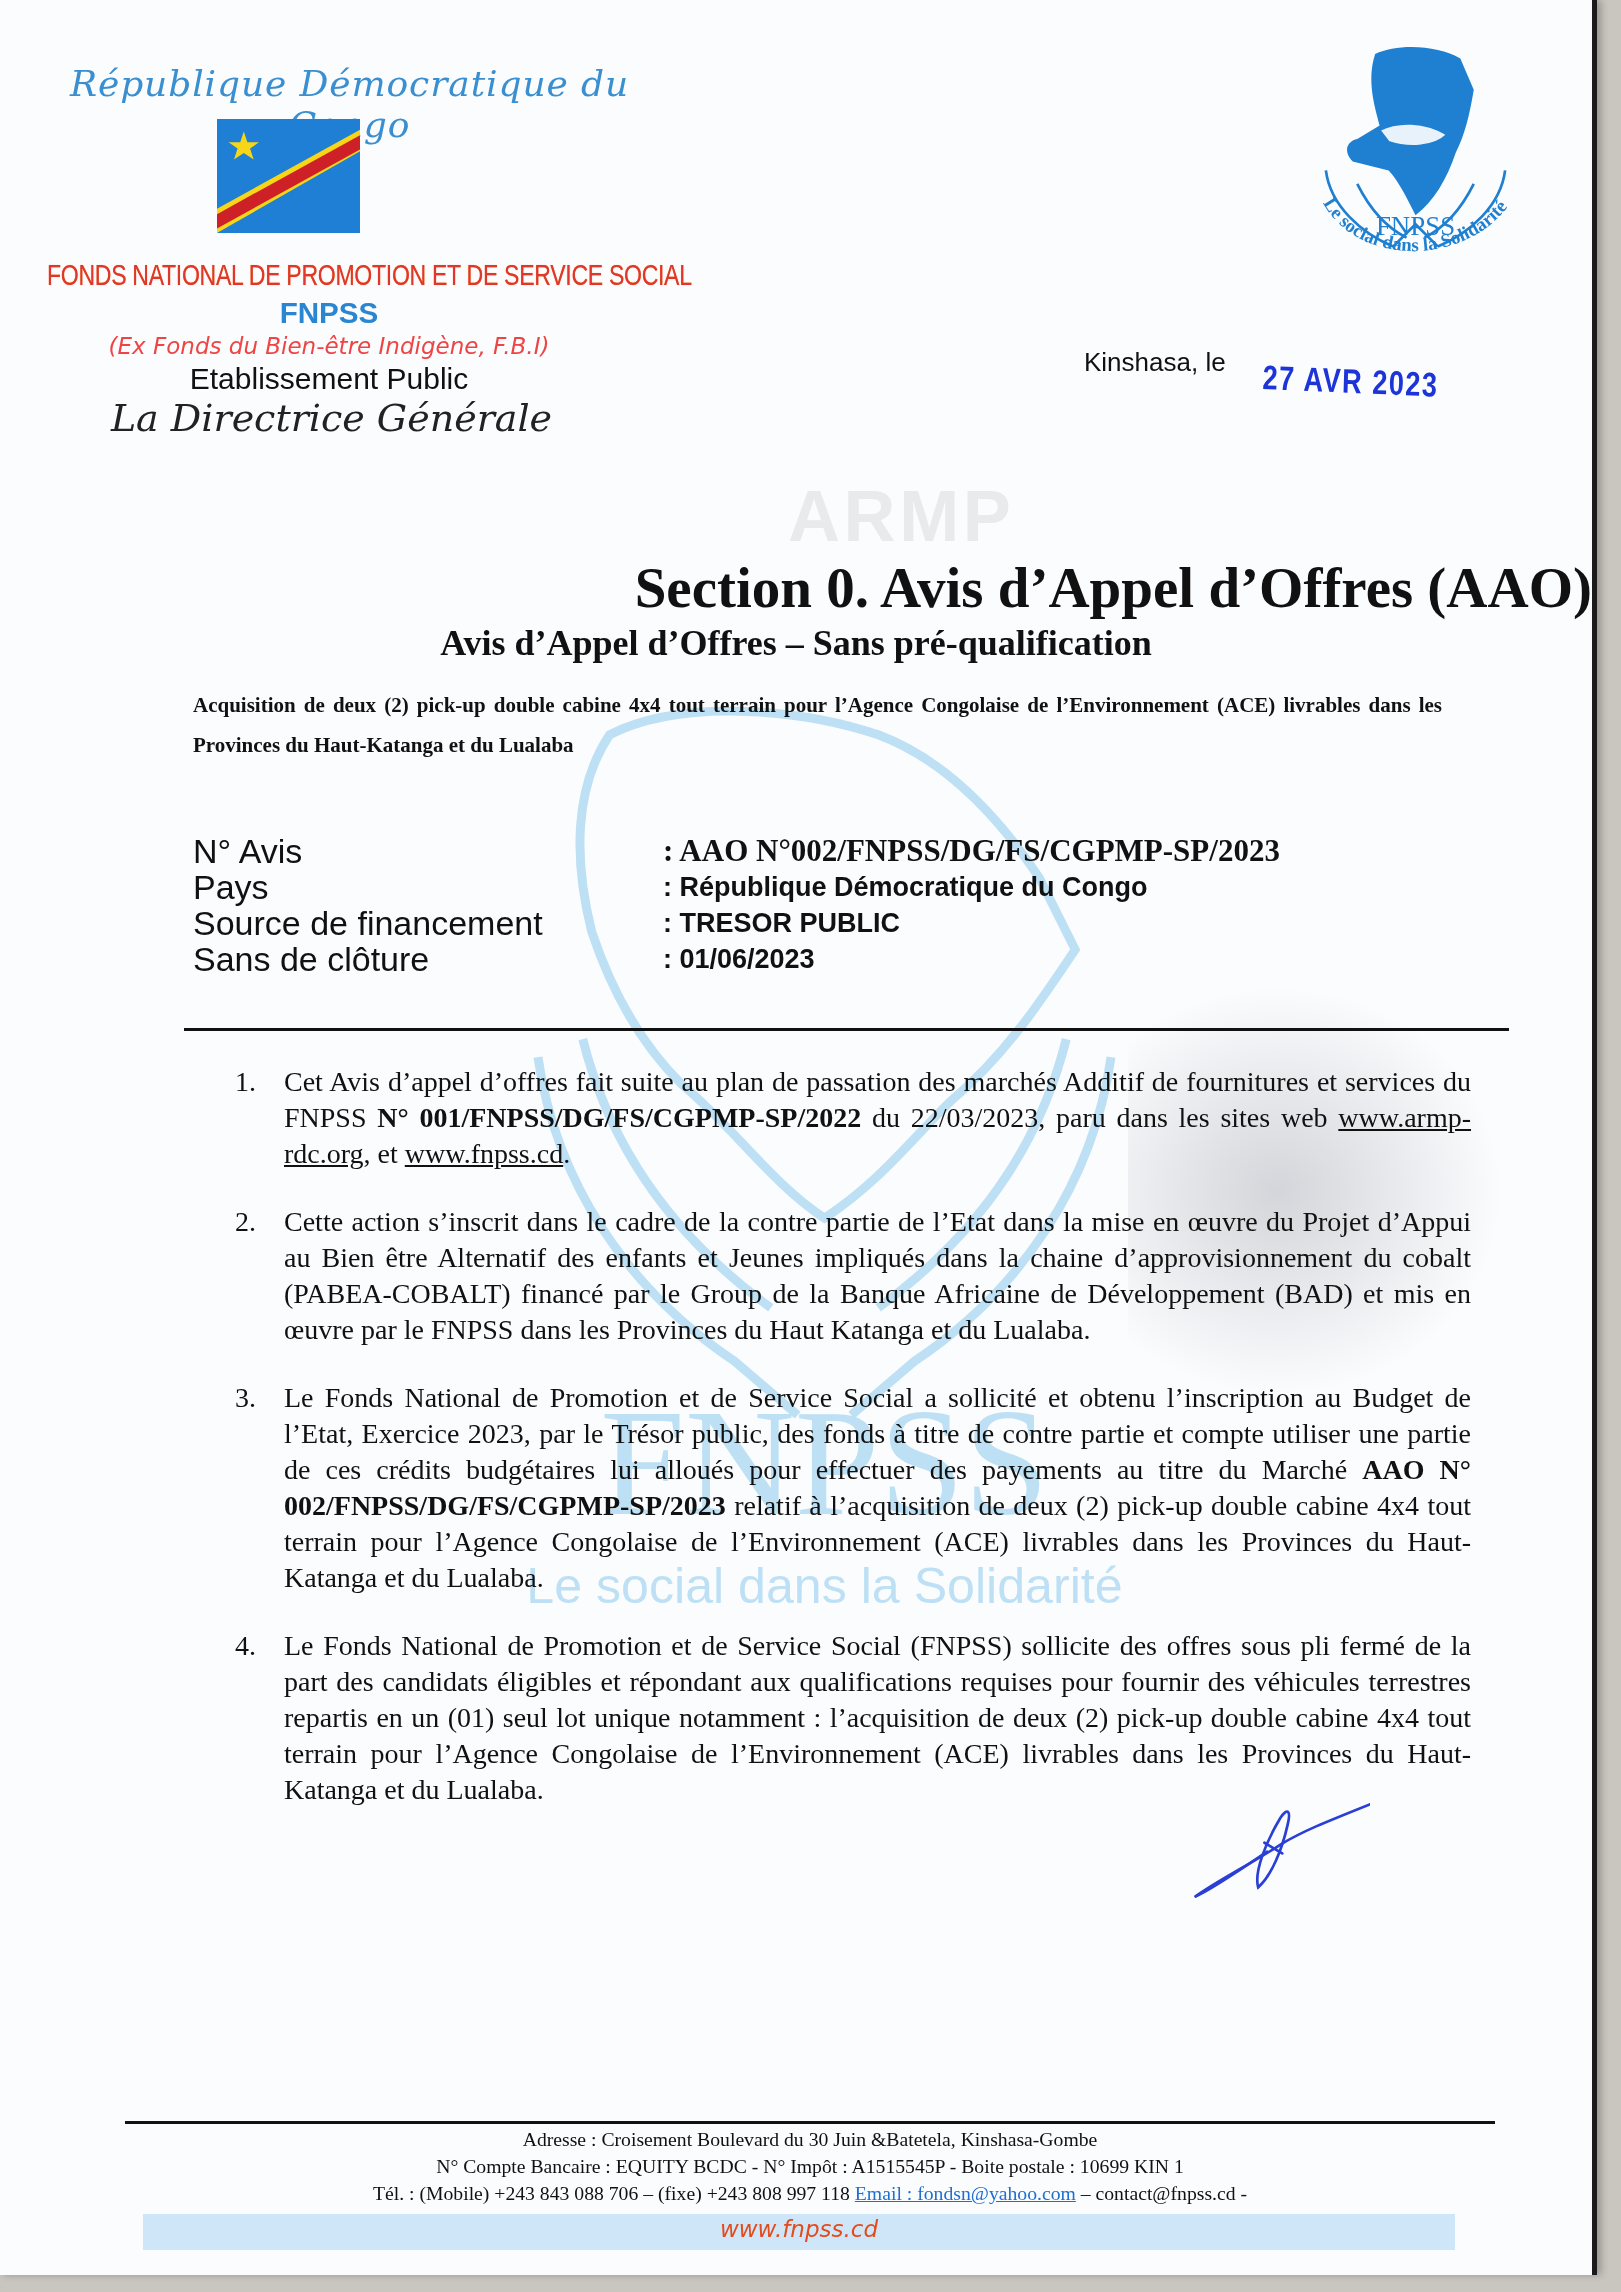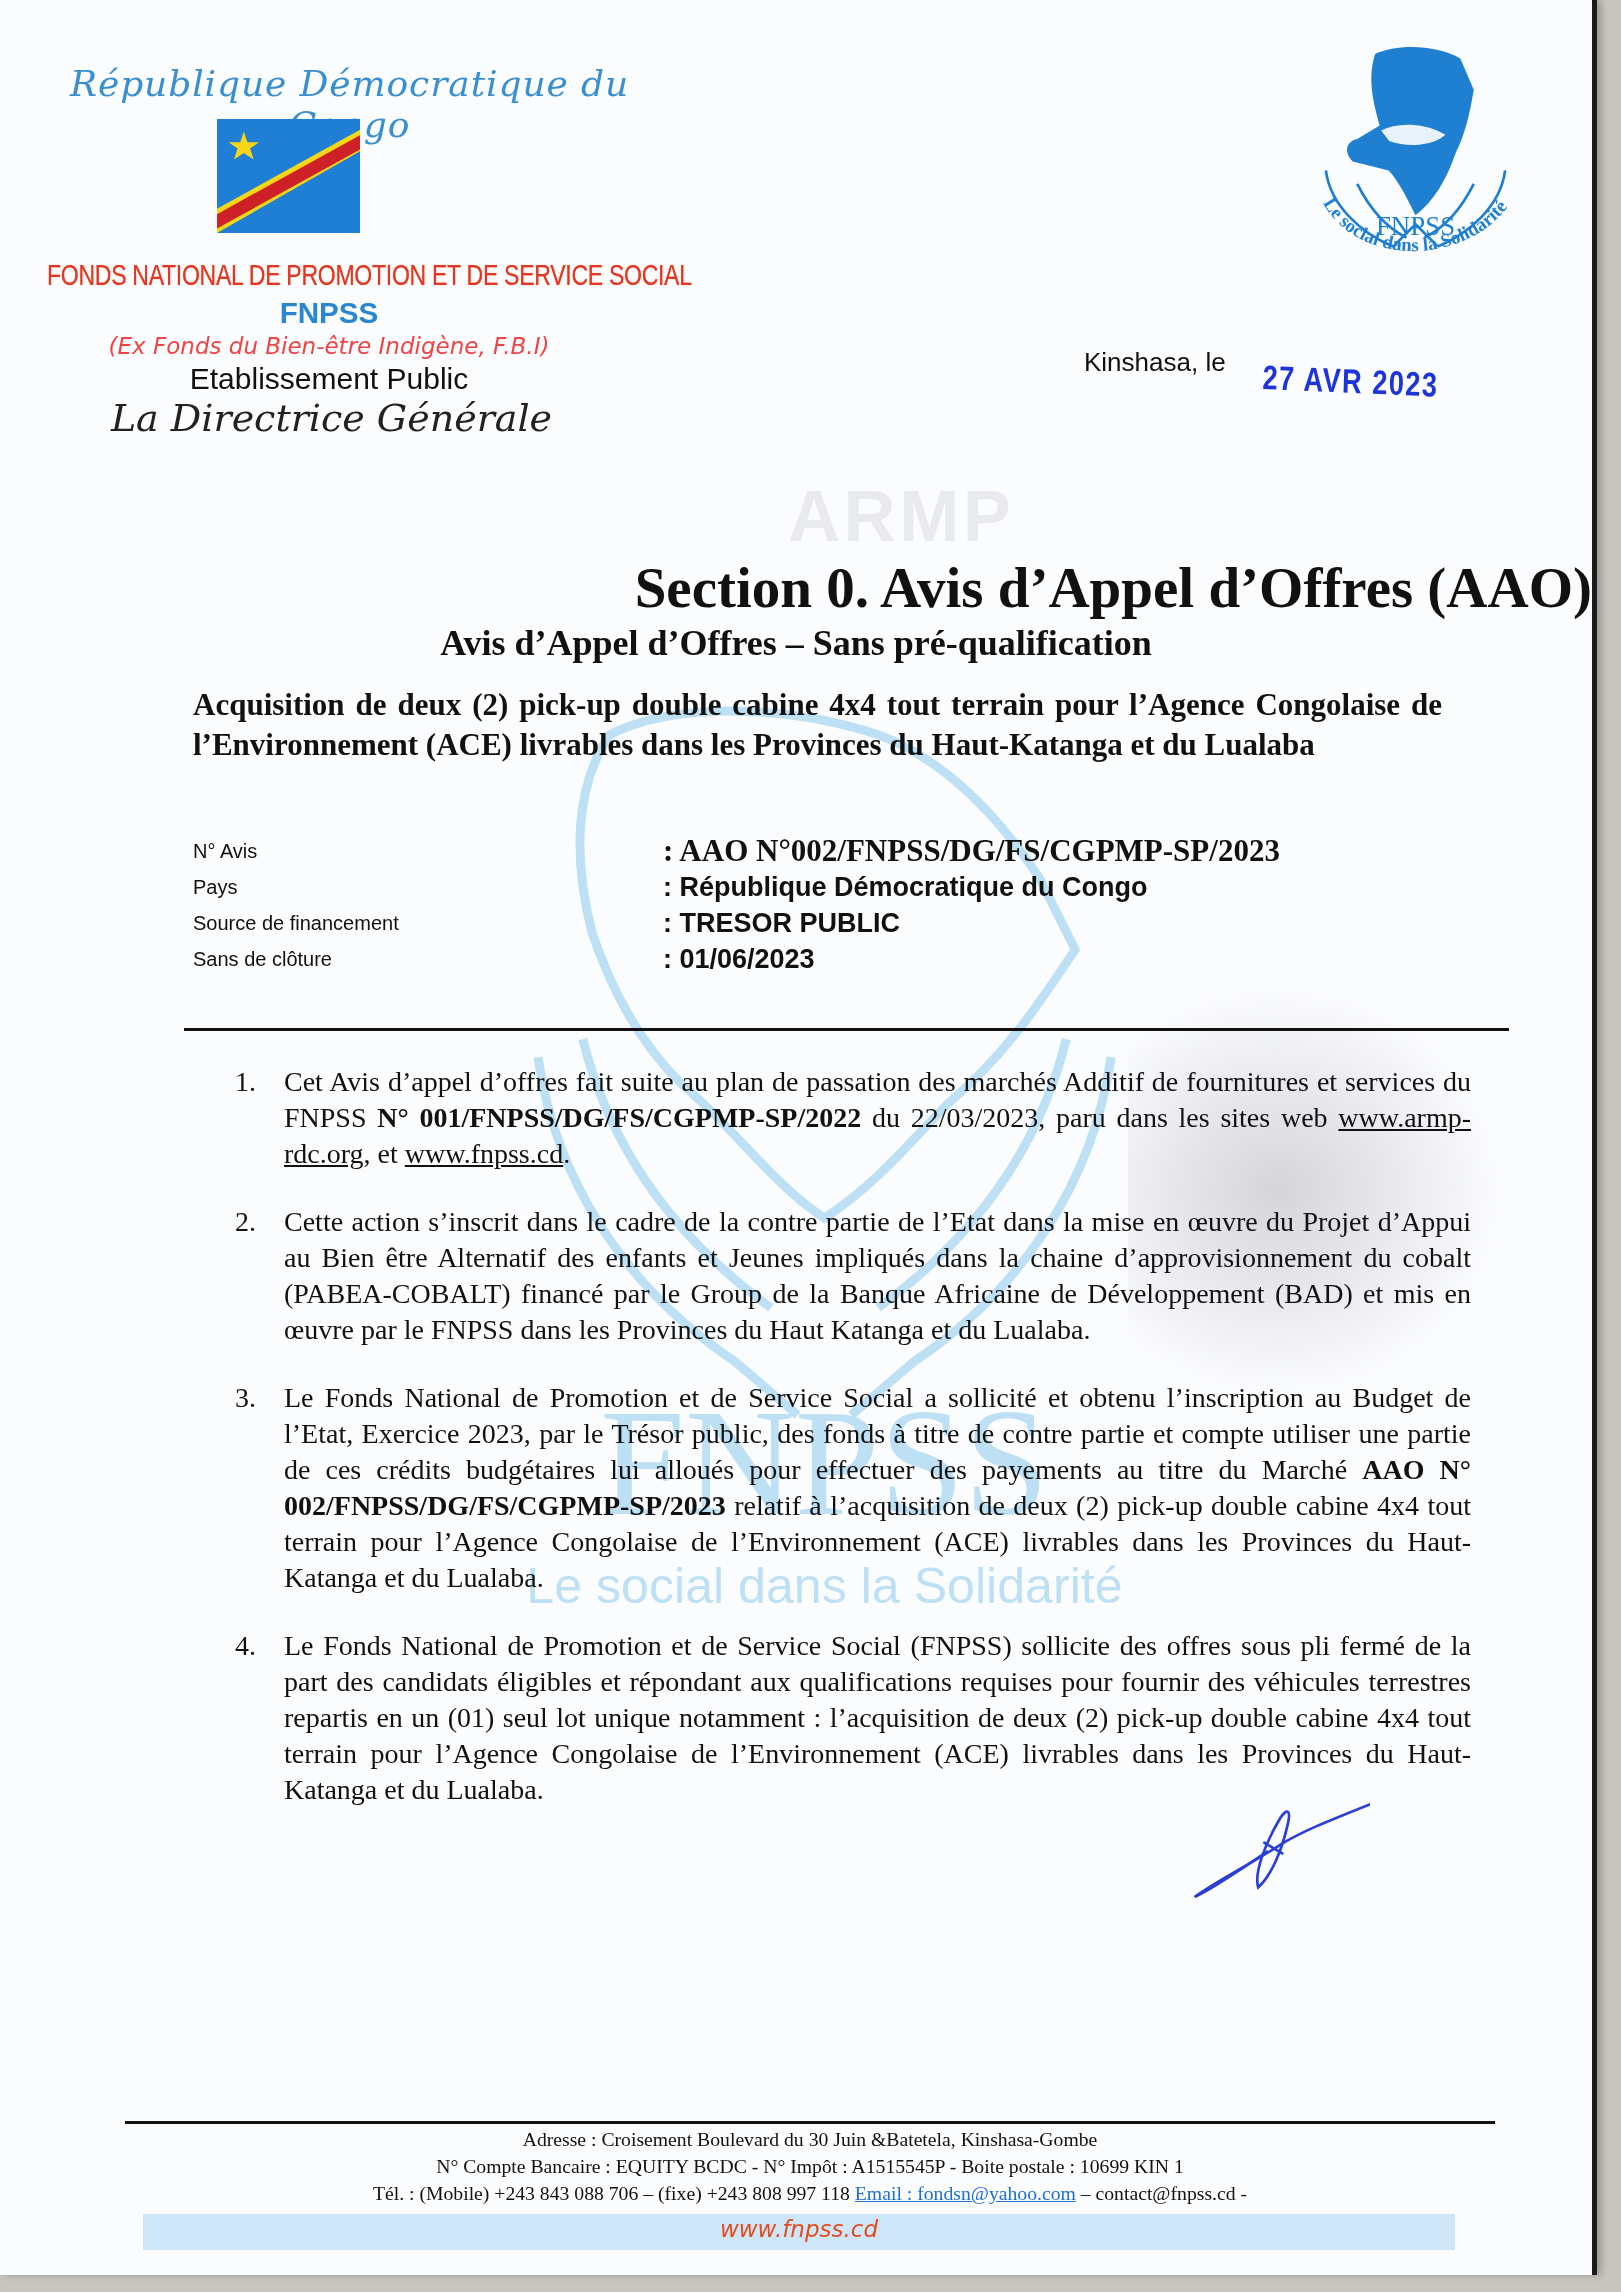--- a/index.html
+++ b/index.html
@@ -22,26 +22,26 @@
   .stamp-date { left:1263px; top:358px; font-family:"Liberation Sans Narrow","Liberation Sans", sans-serif; font-weight:bold; font-size:34px; color:#1d35d8; letter-spacing:1.8px; transform:scaleX(0.8) rotate(2deg); transform-origin:left top; white-space:nowrap; }
 
   
   .wm-armp { left:788px; top:475px; font-family:"Liberation Sans", sans-serif; font-weight:bold; font-size:72px; color:rgba(180,180,180,0.25); letter-spacing:3.6px; }
   .wm-logo { left:502px; top:681px; width:645px; height:967px; opacity:0.38; }
   .wm-grey { left:1128px; top:985px; width:376px; height:412px; background:radial-gradient(ellipse at 40% 50%, rgba(140,140,150,0.35), rgba(140,140,150,0) 70%); }
 
   
   .sec-title { left:0; top:555px; width:1592px; text-align:right; font-weight:bold; font-size:57px; }
   .sec-sub { left:0; top:612px; width:1592px; text-align:center; font-weight:bold; font-size:36px;margin-top:10px; }
-  .subject { left:193px; top:685px; width:1249px; font-weight:bold; font-size:31px; line-height:40px; text-align:justify; }
+  .subject { left:193px; top:685px; width:1249px; font-weight:bold; font-size:21px; line-height:40px; text-align:justify; }
 
   
   .info { left:193px; top:833px; width:1325px; }
   .info-row { display:flex; height:36px; align-items:flex-end; }
-  .info-label { width:470px; font-family:"Liberation Sans", sans-serif; font-size:20px; line-height:36px; }
+  .info-label { width:470px; font-family:"Liberation Sans", sans-serif; font-size:34px; line-height:36px; }
   .info-value { font-family:"Liberation Sans", sans-serif; font-weight:bold; font-size:27px; line-height:36px; }
   .info-value.serif { font-family:"Liberation Serif", serif; font-size:31px; }
   .rule-top { left:184px; top:1028px; width:1325px; height:2.7px; background:#111; }
 
   
   .paras { left:235px; top:1064px; width:1236px; }
   .para { display:flex; font-size:28px; line-height:36px; margin-bottom:32px; }
   .para-num { width:49px; flex:none; }
   .para-text { flex:1; text-align:justify; }
   .para-text b { font-weight:bold; }

